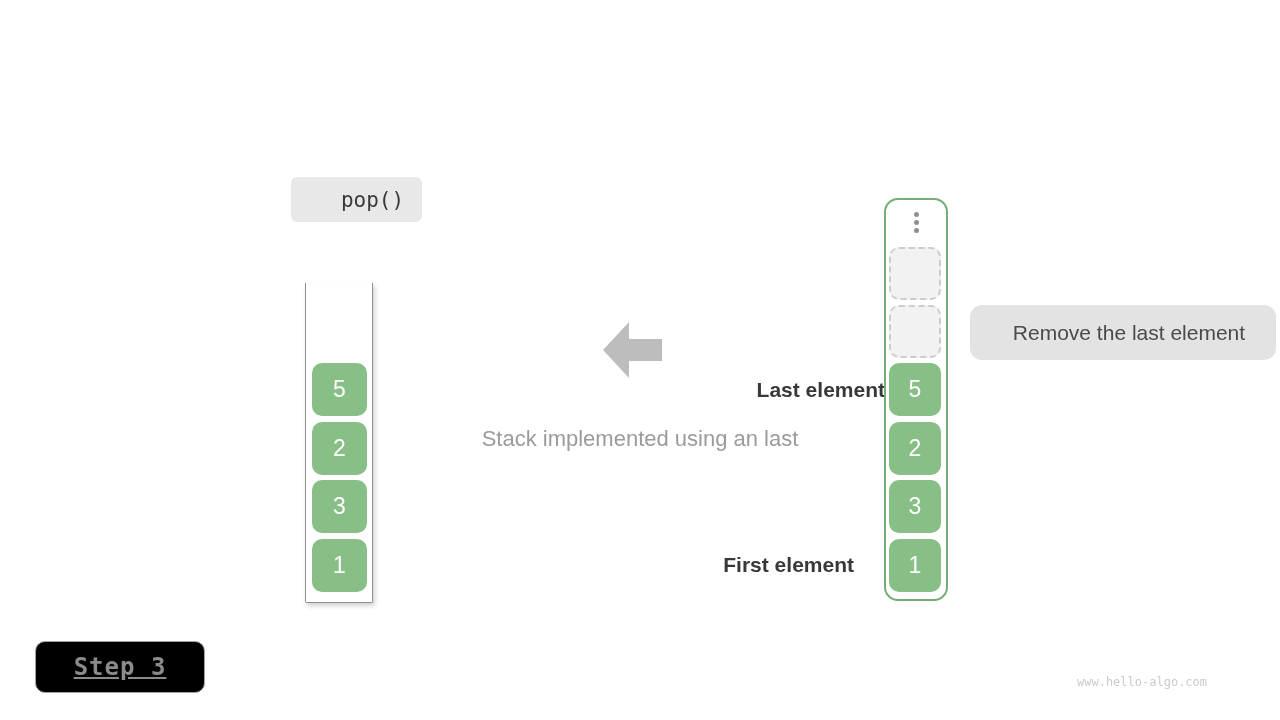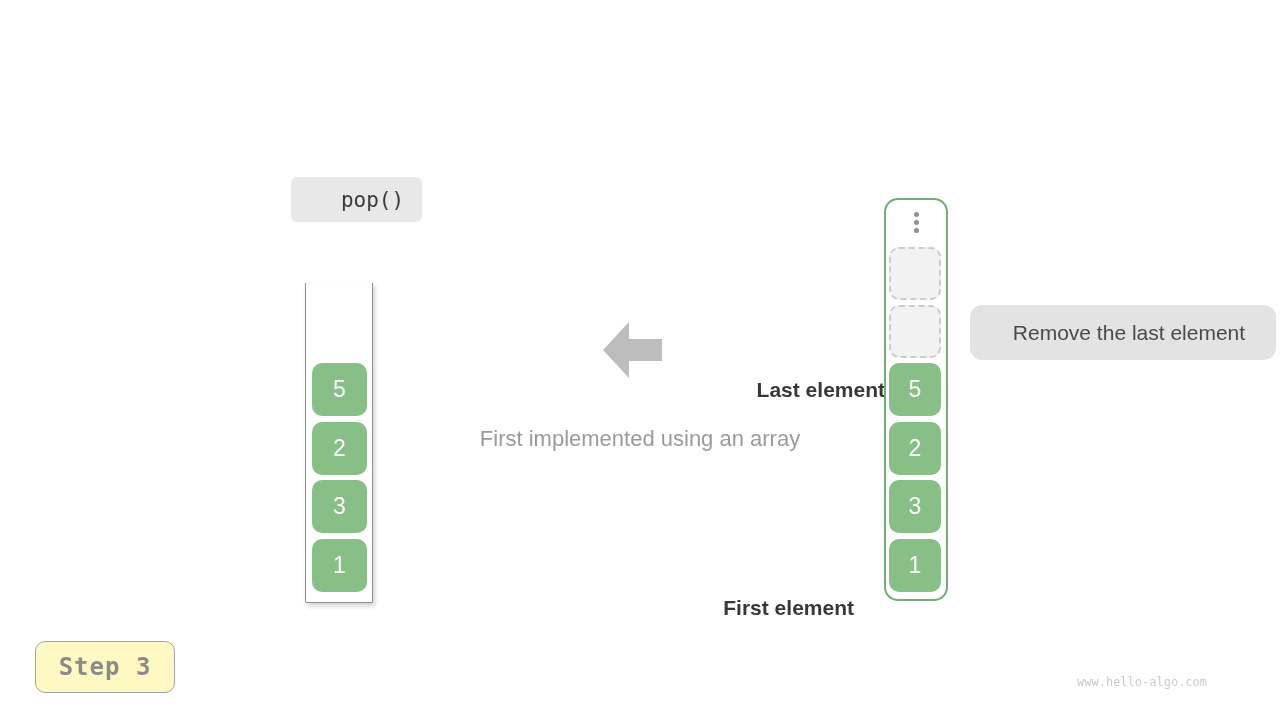--- a/index.html
+++ b/index.html
@@ -66,48 +66,49 @@
 
   
   .arrow { left: 603px; top: 322px; width: 59px; height: 56px; }
 
   
   .annot {
     font-weight: bold; font-size: 21px; color: #383838;
     text-align: right; width: 250px;
   }
   .annot-last  { left: 635px; top: 378px; }
-  .annot-first { left: 604px; top: 553px; margin-top: 43px; }
+  .annot-first { left: 604px; top: 553px; }
 
   .caption {
     left: 458px; top: 426px; width: 364px;
     font-size: 22px; color: #9b9b9b; text-align: center;
     white-space: nowrap;
   }
 
   
   .tooltip {
     left: 970px; top: 305px; width: 294px; height: 55px;
     background: #e3e3e3; border-radius: 12px;
     display: flex; align-items: center; justify-content: center;
     font-size: 21px; color: #4a4a4a;
     white-space: nowrap;
     padding-left: 12px;
   }
 
   
   .step-badge {
-    left: 35px; top: 641px; width: 140px; height: 52px;
-    background: #fef9c3;
+    left: 35px; top: 641px; width: 170px; height: 52px;
+    background: #000000;
     border: 1.5px solid #a3a3a3; border-radius: 10px;
     box-sizing: border-box;
     display: flex; align-items: center; justify-content: center;
     font-family: "DejaVu Sans Mono", monospace;
     font-weight: bold; font-size: 24px; color: #8b8b8b;
     letter-spacing: 1px;
+    text-decoration: underline;
   }
 
   
   .watermark {
     left: 1077px; top: 675px;
     font-family: "DejaVu Sans Mono", monospace;
     font-size: 12px; color: #cbcbcb;
     white-space: nowrap;
   }
 </style>
@@ -123,21 +124,21 @@
   <div class="cell" style="top:139px">2</div>
   <div class="cell" style="top:197px">3</div>
   <div class="cell" style="top:256px">1</div>
 </div>
 
 <svg class="abs arrow" viewBox="0 0 59 56" aria-hidden="true">
   <polygon points="0,28 26,0 26,17 59,17 59,39 26,39 26,56" fill="#bdbdbd"></polygon>
 </svg>
 
 <div class="abs annot annot-last">Last element</div>
-<div class="abs caption">First implemented using an array</div>
+<div class="abs caption">Stack implemented using an last</div>
 <div class="abs annot annot-first">First element</div>
 
 <div class="abs array-box">
   <div class="dots">
     <span></span>
       <span></span>
       <span></span>
   </div>
   <div class="slot" style="top:47px"></div>
   <div class="slot" style="top:105px"></div>

